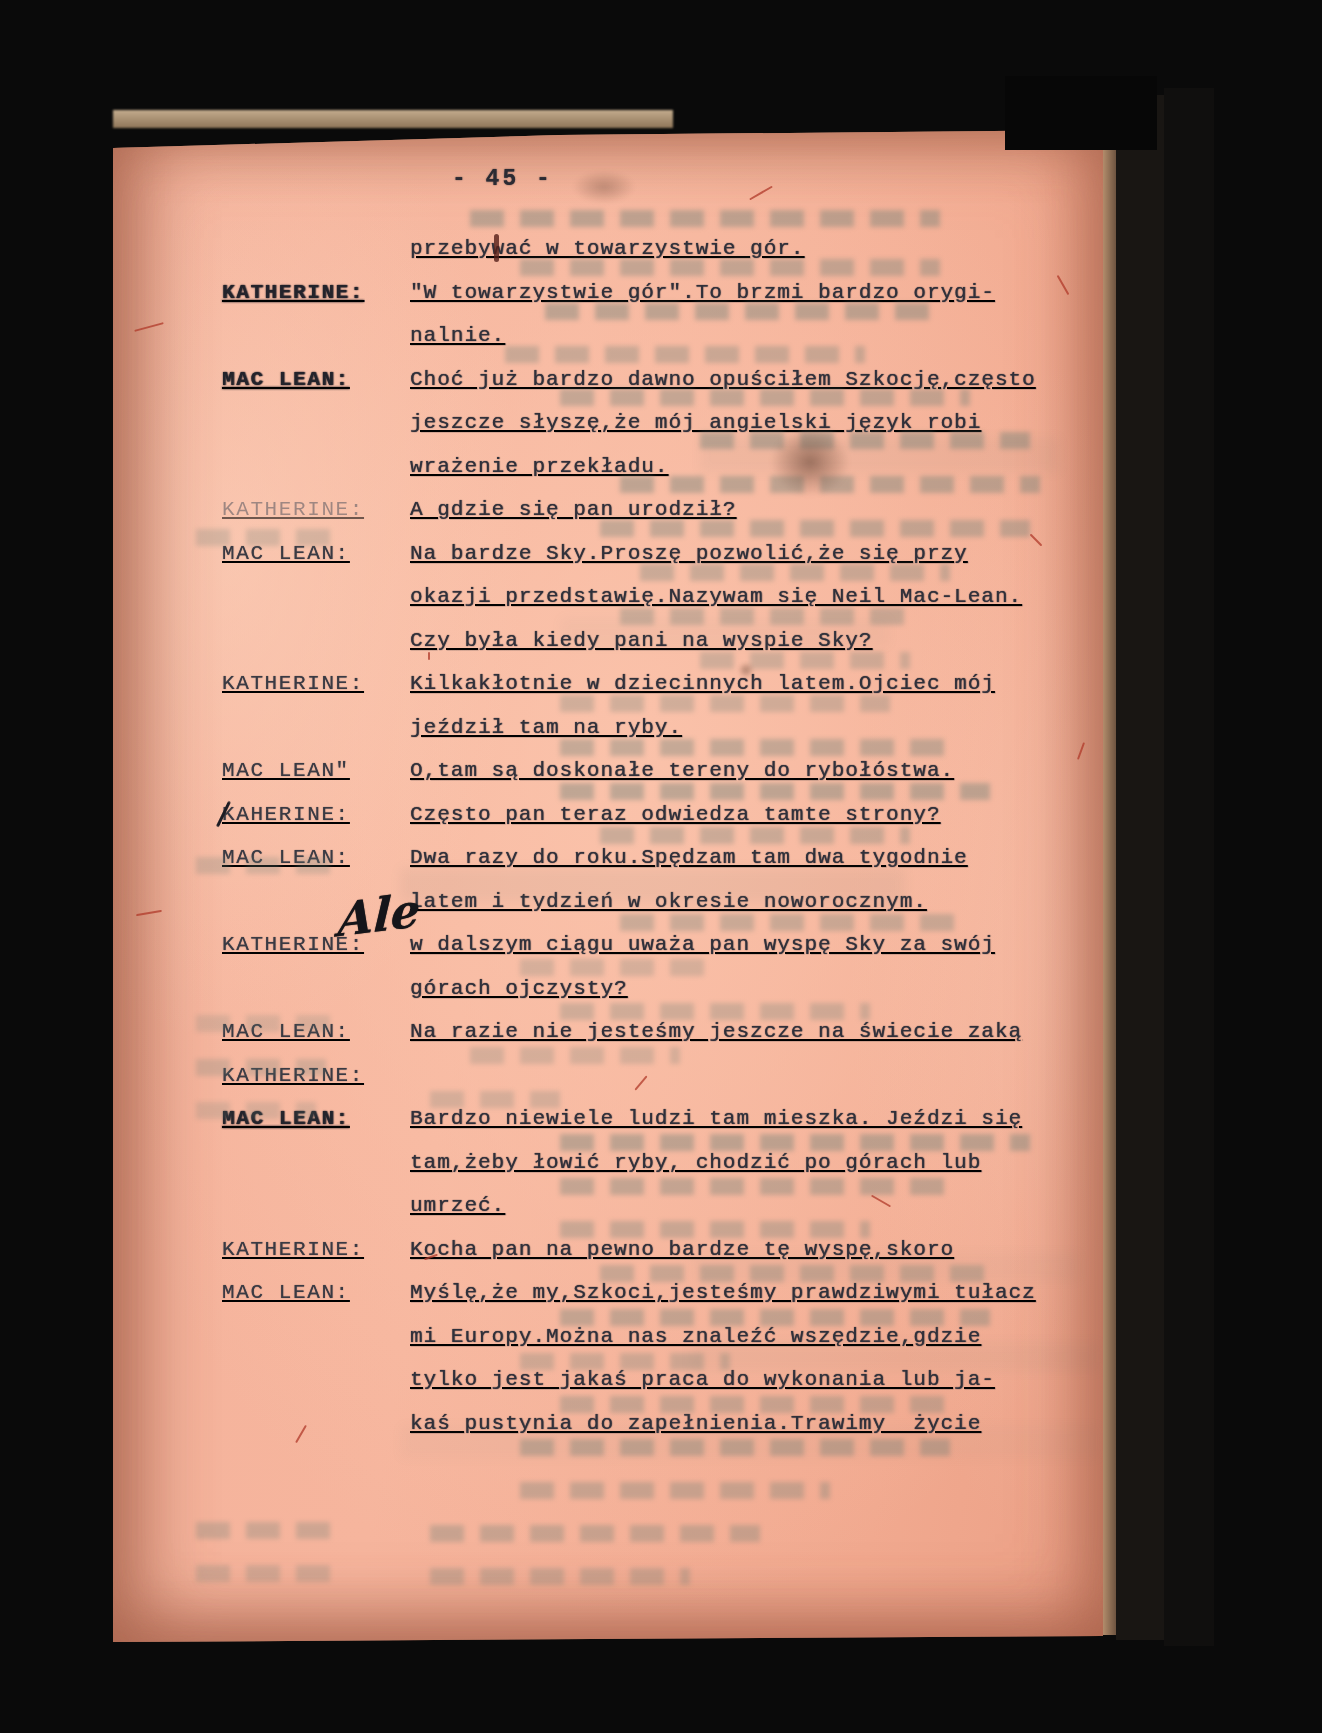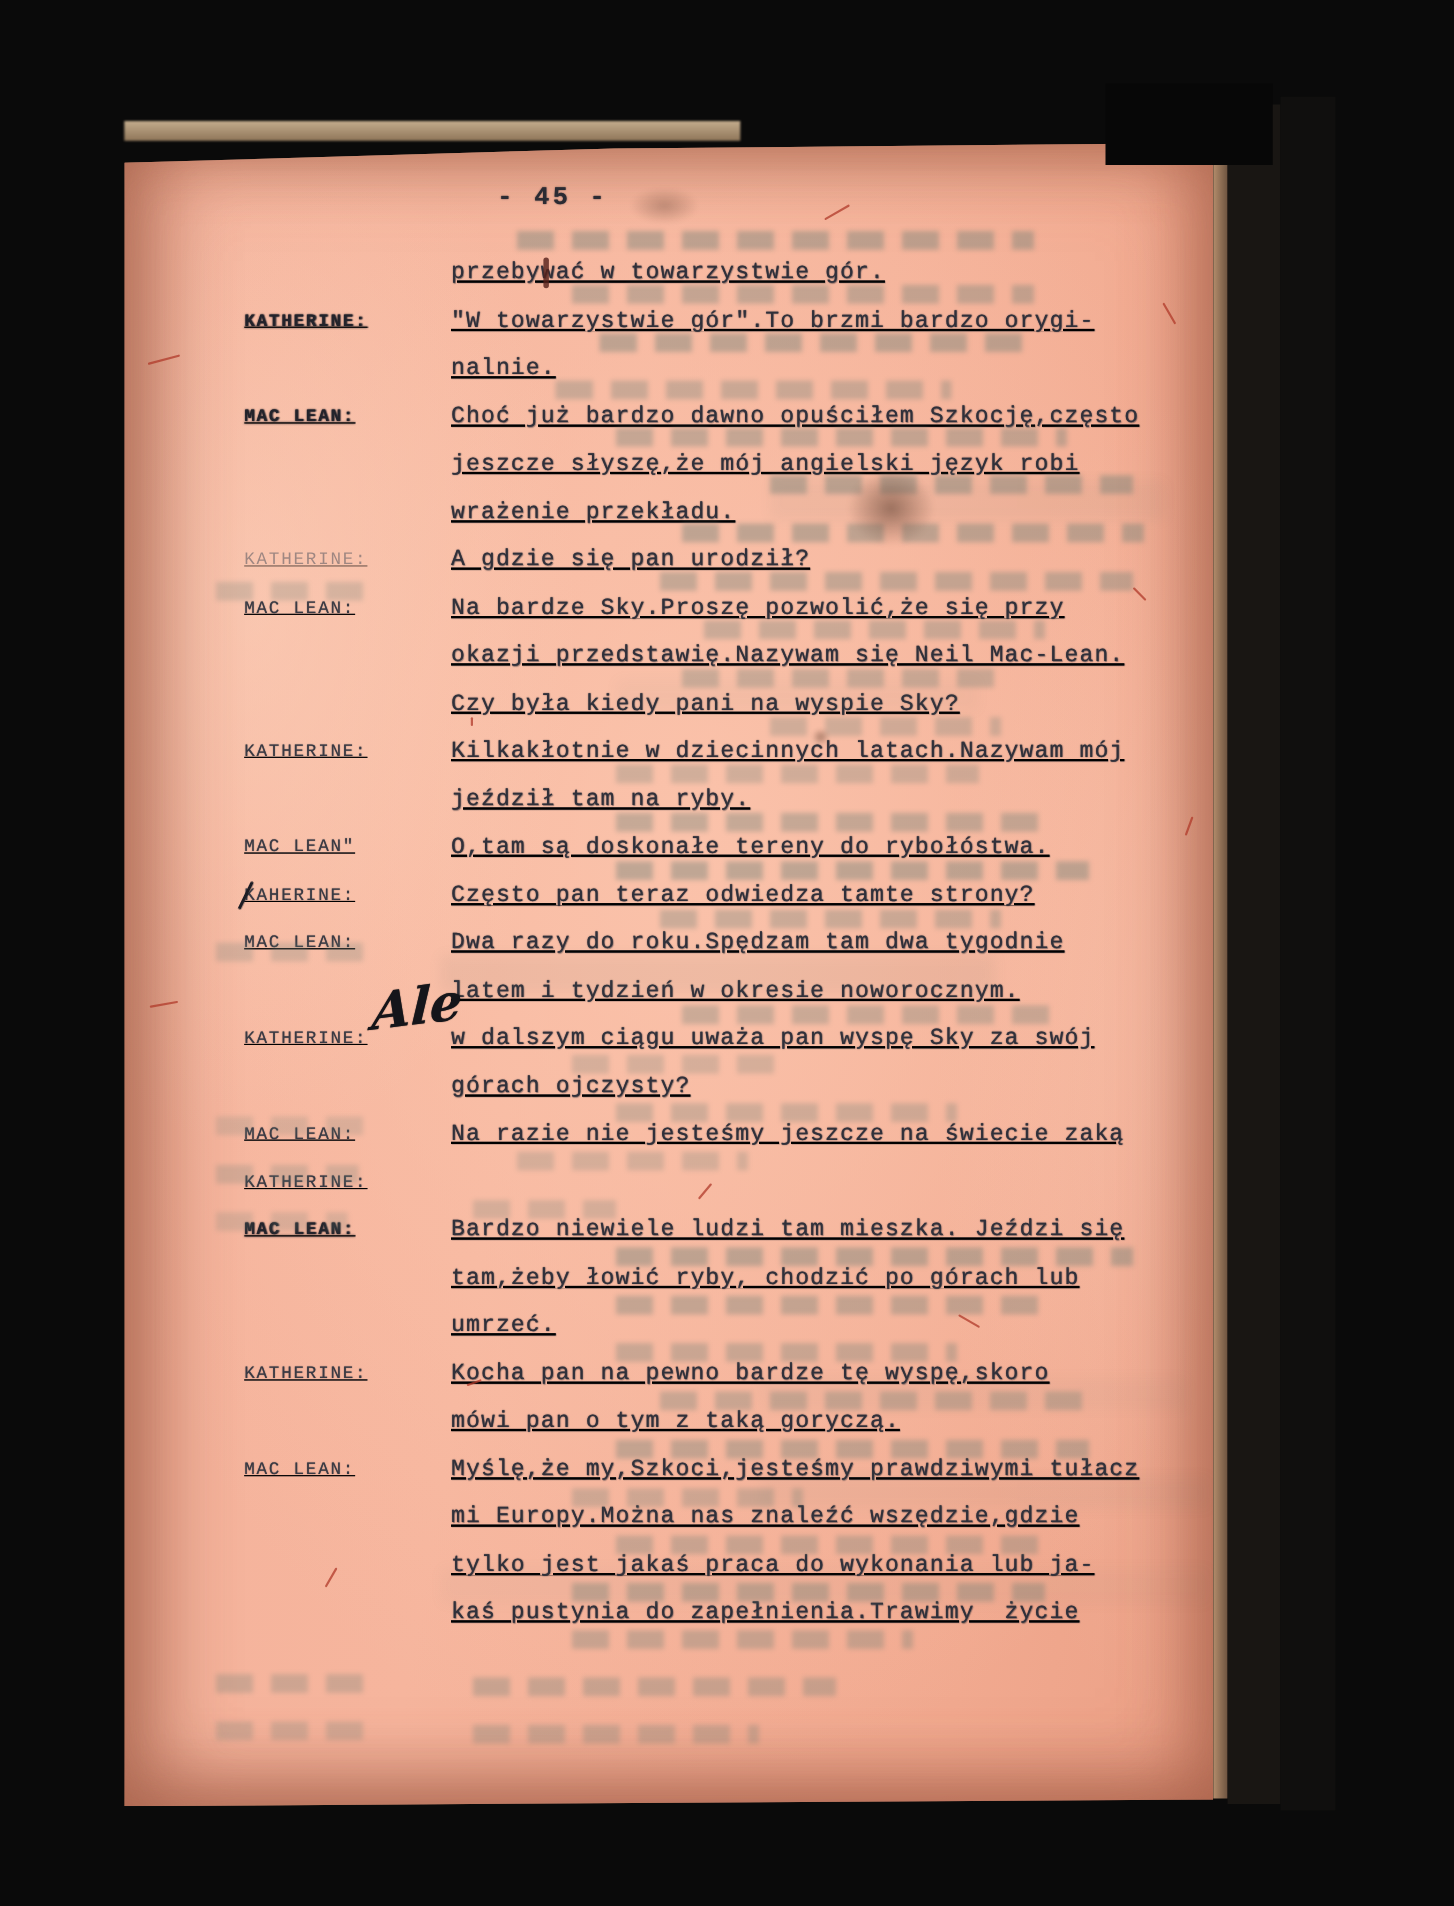--- a/index.html
+++ b/index.html
@@ -27,21 +27,21 @@
          background:linear-gradient(90deg,#b28c6b,#6e5440);filter:blur(.6px);}
   .edge2{position:absolute;left:1116px;top:95px;width:48px;height:1545px;background:#191613;}
   .edge3{position:absolute;left:1164px;top:88px;width:50px;height:1558px;background:#100f0e;}
   
   .notch{position:absolute;left:1005px;top:76px;width:152px;height:74px;background:#070707;z-index:6;}
 
   .page-number{position:absolute;left:339px;top:36px;font-size:23px;letter-spacing:3px;
                font-weight:bold;color:#2b2b33;text-shadow:0 0 1.4px rgba(35,35,45,.9);}
   .dialogue{position:absolute;left:109px;top:97px;width:760px;text-decoration:underline;}
   .row{display:grid;grid-template-columns:188px 1fr;}
-  .speaker{position:relative;font-size:16px;line-height:43.5px;letter-spacing:1.6px;white-space:pre;}
+  .speaker{position:relative;font-size:21px;line-height:43.5px;letter-spacing:1.6px;white-space:pre;}
   .speaker.heavy{color:#23232b;font-weight:bold;filter:blur(.3px);
                  text-shadow:0 0 1.6px rgba(28,28,38,.95),1px 0 1px rgba(28,28,38,.6);}
   .speaker.med{color:#3a3a43;text-shadow:0 0 1px rgba(55,55,65,.85);}
   .speaker.faint{color:#56565f;opacity:.55;filter:blur(.5px);}
   .line{font-size:21px;line-height:43.5px;letter-spacing:1px;white-space:pre;color:var(--ink,#30303a);
         text-shadow:0 0 1.1px rgba(48,48,58,.85),.6px .4px .9px rgba(48,48,58,.45);}
   .kstrike{position:absolute;left:0;top:7px;width:3px;height:28px;background:#1d1d24;
            transform:rotate(26deg);border-radius:2px;filter:blur(.3px);}
   .handwritten{position:absolute;left:225px;top:758px;font-family:"DejaVu Serif",serif;
                font-style:italic;font-weight:bold;font-size:46px;color:#15151a;
@@ -96,21 +96,21 @@
           <div class="speaker med">MAC LEAN:</div>
           <div>
             <div class="line">Na bardze Sky.Proszę pozwolić,że się przy</div>
             <div class="line">okazji przedstawię.Nazywam się Neil Mac-Lean.</div>
             <div class="line">Czy była kiedy pani na wyspie Sky?</div>
           </div>
         </div>
         <div class="row">
           <div class="speaker med">KATHERINE:</div>
           <div>
-            <div class="line">Kilkakłotnie w dziecinnych latach.Nazywam mój</div>
+            <div class="line">Kilkakłotnie w dziecinnych latem.Ojciec mój</div>
             <div class="line">jeździł tam na ryby.</div>
           </div>
         </div>
         <div class="row">
           <div class="speaker med">MAC LEAN"</div>
           <div>
             <div class="line">O,tam są doskonałe tereny do rybołóstwa.</div>
           </div>
         </div>
         <div class="row">
@@ -147,21 +147,20 @@
           <div>
             <div class="line">Bardzo niewiele ludzi tam mieszka. Jeździ się</div>
             <div class="line">tam,żeby łowić ryby, chodzić po górach lub</div>
             <div class="line">umrzeć.</div>
           </div>
         </div>
         <div class="row">
           <div class="speaker med">KATHERINE:</div>
           <div>
             <div class="line">Kocha pan na pewno bardze tę wyspę,skoro</div>
-            <div class="line">mówi pan o tym z taką goryczą.</div>
           </div>
         </div>
         <div class="row">
           <div class="speaker med">MAC LEAN:</div>
           <div>
             <div class="line">Myślę,że my,Szkoci,jesteśmy prawdziwymi tułacz</div>
             <div class="line">mi Europy.Można nas znaleźć wszędzie,gdzie</div>
             <div class="line">tylko jest jakaś praca do wykonania lub ja-</div>
             <div class="line">kaś pustynia do zapełnienia.Trawimy  życie</div>
           </div>

